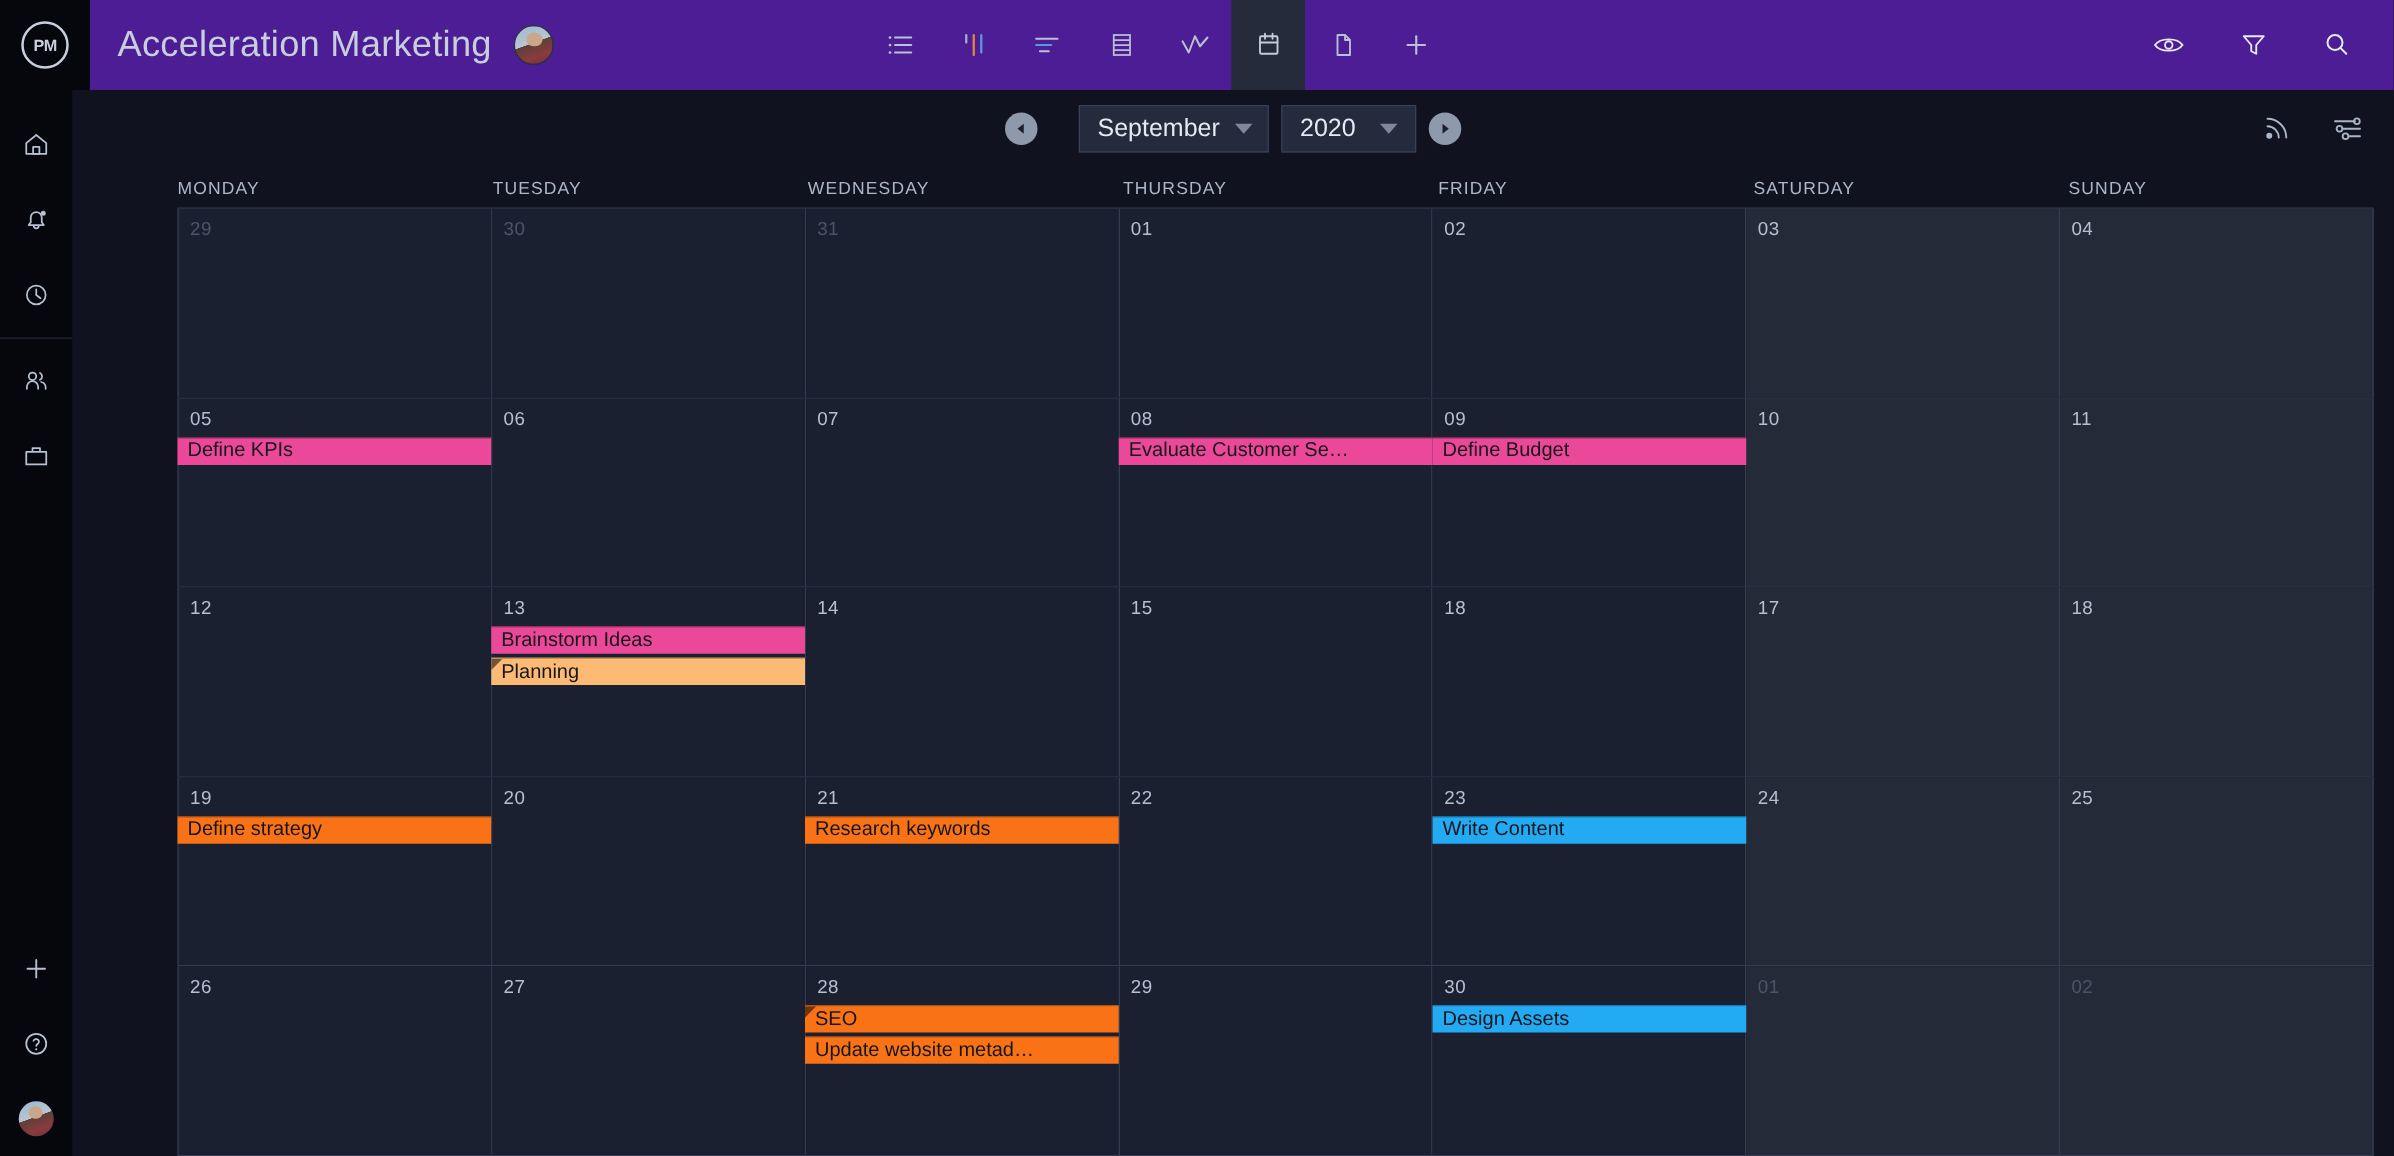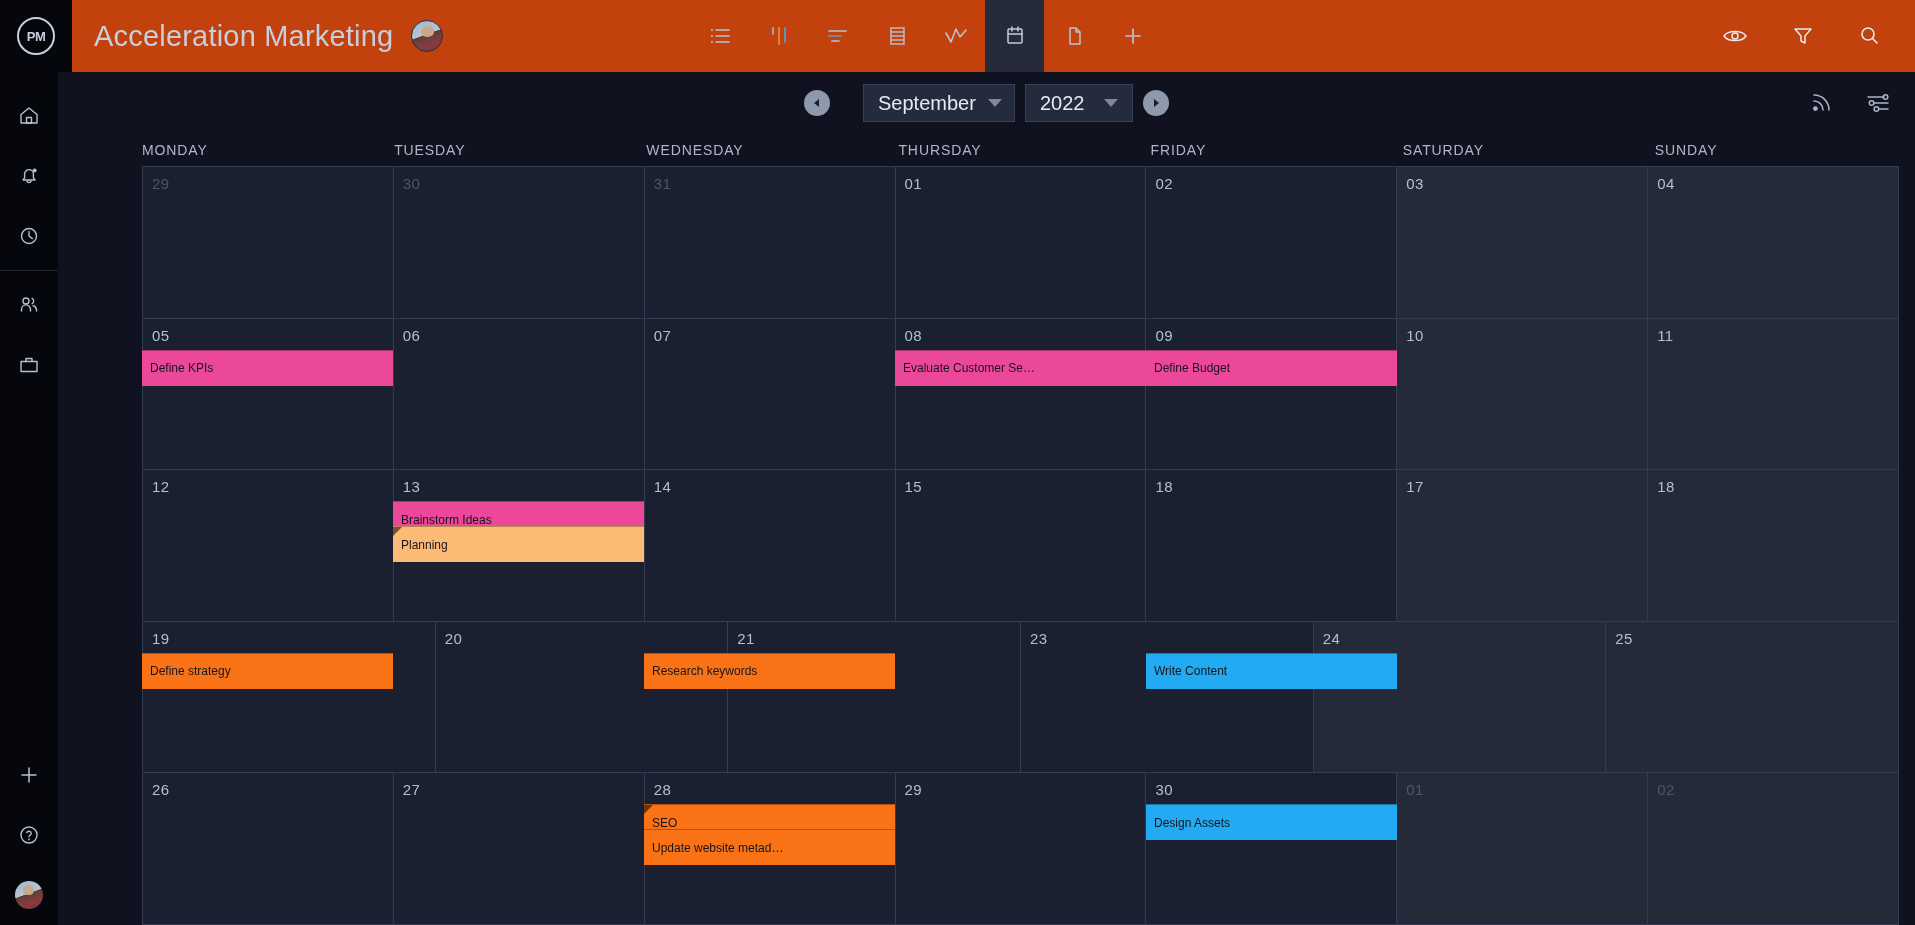--- a/index.html
+++ b/index.html
@@ -7,21 +7,21 @@
     width: 1915px; height: 925px;
     background: #10131f;
     font-family: "Liberation Sans", sans-serif;
     overflow: hidden;
   }
   body { display: flex; flex-direction: column; }
 
   
   .topbar {
     height: 72px; min-height: 72px;
-    background: #c2410c;
+    background: #4c1d95;
     display: flex; align-items: center;
     position: relative;
   }
   .logo-cell {
     width: 72px; height: 72px; min-width: 72px;
     background: #05070d;
     display: flex; align-items: center; justify-content: center;
   }
   .logo-circle {
     width: 38px; height: 38px; border-radius: 50%;
@@ -161,24 +161,24 @@
   .day.other  { }
   .daynum {
     position: absolute; top: 8px; left: 9px;
     font-size: 15px; color: #b6bfd0; letter-spacing: 0.4px;
   }
   .day.other .daynum { color: #4c5468; }
 
   
   .chips { position: absolute; inset: 0; pointer-events: none; }
   .chip {
-    position: absolute; height: 36px;
+    position: absolute; height: 22px;
     display: flex; align-items: center;
     padding-left: 8px; padding-right: 6px;
-    font-size: 12px; color: #15161c;
+    font-size: 16px; color: #15161c;
     white-space: nowrap; overflow: hidden;
     pointer-events: auto; cursor: pointer;
     border-top: 1px solid rgba(0,0,0,0.28);
   }
   .chip.corner::before {
     content: ''; position: absolute; left: 0; top: 0;
     border-top: 9px solid rgba(0,0,0,0.55);
     border-right: 9px solid transparent;
   }
 </style>
@@ -338,21 +338,21 @@
         <div class="circ-btn">
           <svg width="12" height="12" viewBox="0 0 12 12">
               <polygon points="8,2 8,10 3,6" fill="#1b2030"></polygon>
             </svg>
         </div>
         <div class="sel-box sel-month">
           <span class="sel-val">September</span>
           <span class="caret"></span>
         </div>
         <div class="sel-box sel-year">
-          <span class="sel-val">2022</span>
+          <span class="sel-val">2020</span>
           <span class="caret"></span>
         </div>
         <div class="circ-btn">
           <svg width="12" height="12" viewBox="0 0 12 12">
               <polygon points="4,2 4,10 9,6" fill="#1b2030"></polygon>
             </svg>
         </div>
       </div>
       <div class="navrow-right">
         <div>
@@ -469,20 +469,23 @@
           <div class="day">
             <div class="daynum">19</div>
           </div>
           <div class="day">
             <div class="daynum">20</div>
           </div>
           <div class="day">
             <div class="daynum">21</div>
           </div>
           <div class="day">
+            <div class="daynum">22</div>
+          </div>
+          <div class="day">
             <div class="daynum">23</div>
           </div>
           <div class="day weekend">
             <div class="daynum">24</div>
           </div>
           <div class="day weekend">
             <div class="daynum">25</div>
           </div>
           <div class="chips">
             <div class="chip" style="left: 0%; width: 14.2857%; top: 31px; background: rgb(249, 115, 22);">Define strategy</div>

